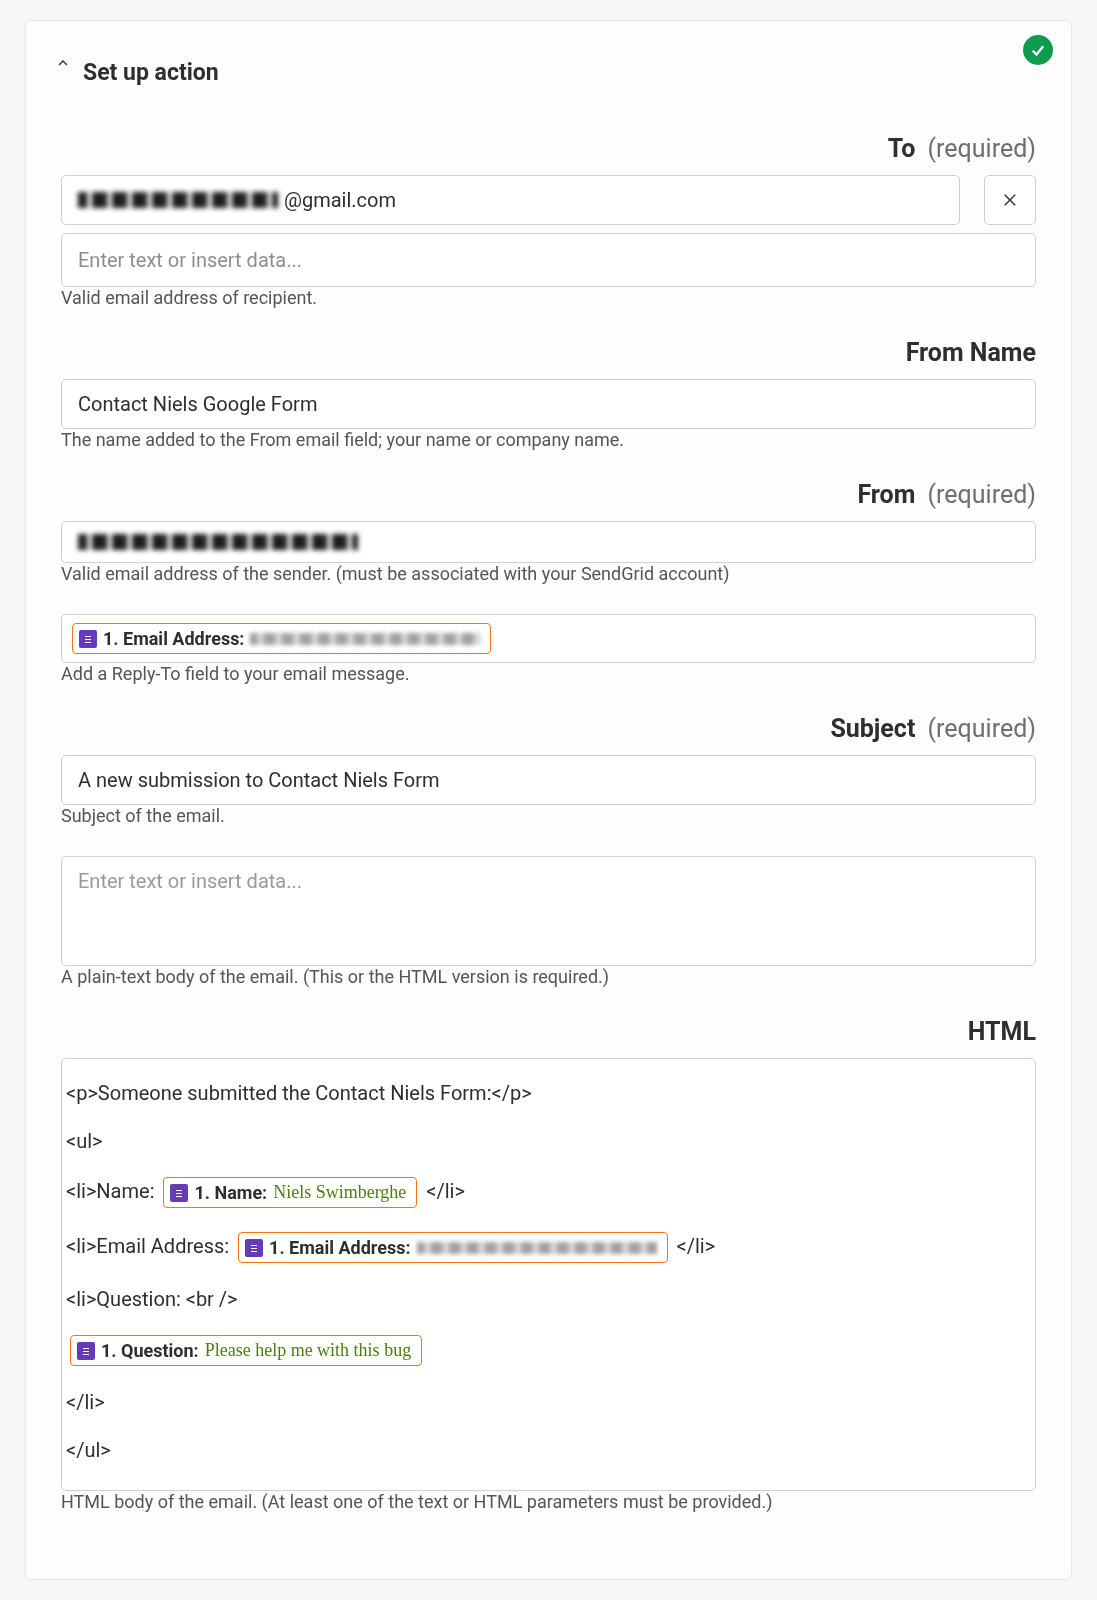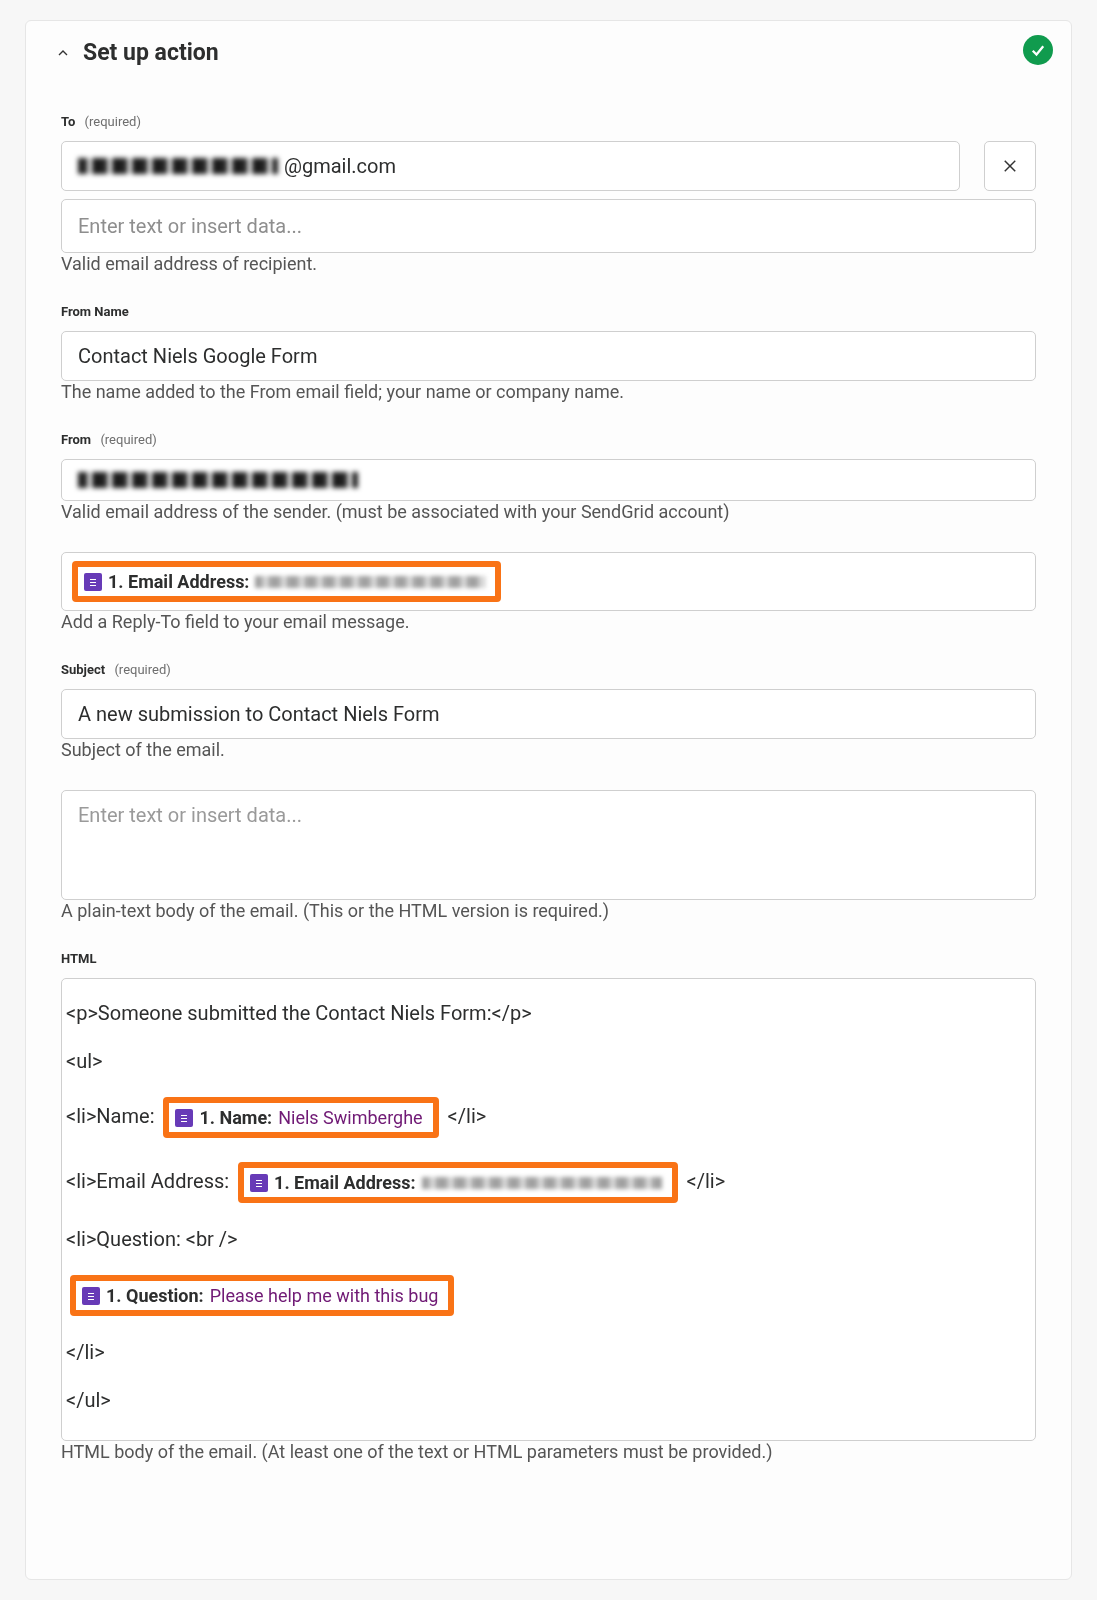--- a/index.html
+++ b/index.html
@@ -26,35 +26,35 @@
     padding: 18px 0;
     margin-left: -8px;
   }
   .chevron {
     width: 20px; height: 20px;
     display: inline-flex; align-items: center; justify-content: center;
     margin-right: 10px;
     color: #333;
   }
   .chevron svg { width: 16px; height: 16px; }
-  .panel-title { font-weight: 700; font-size: 23px; }
+  .panel-title { font-weight: 700; font-size: 23px; margin-top: 20px; }
   .status-badge {
     position: absolute;
     top: 14px; right: 18px;
     width: 30px; height: 30px;
     background: #109b4e;
     border-radius: 50%;
     display: flex; align-items: center; justify-content: center;
     color: #fff;
   }
   .status-badge svg { width: 18px; height: 18px; stroke: #fff; fill: none; stroke-width: 3; }
 
   .field { margin-top: 30px; }
   .field:first-of-type { margin-top: 48px; }
-  .field-label { font-weight: 700; font-size: 13px; margin-bottom: 12px; display: block; }
+  .field-label { font-weight: 700; font-size: 25px; margin-bottom: 12px; display: block; text-align: right; }
   .field-label .req { font-weight: 400; color: #6e6e6e; margin-left: 6px; }
   .help { color: #555; font-size: 18px; }
 
   .row { display: flex; gap: 24px; align-items: stretch; }
   .input-box, .textarea-box, .html-box {
     border: 1px solid #cfcfcf;
     border-radius: 5px;
     background: #fff;
     padding: 12px 16px;
     font-size: 20px;
@@ -93,21 +93,21 @@
   .redacted-grey {
     display: inline-block;
     height: 12px;
     background: repeating-linear-gradient(90deg, #9e9e9e 0 6px, #c0c0c0 6px 10px, #e6e6e6 10px 13px, #a8a8a8 13px 18px);
     filter: blur(2px);
     vertical-align: middle;
   }
 
   .pill {
     display: inline-flex; align-items: center;
-    border: 6px solid #f97316;
+    border: 1px solid #f97316;
     border-radius: 4px;
     background: #fff;
     padding: 4px 10px 4px 6px;
     font-size: 18px;
     gap: 6px;
     vertical-align: middle;
   }
   .pill .pill-icon {
     width: 18px; height: 18px; background: #673ab7; border-radius: 2px;
     display: inline-flex; align-items: center; justify-content: center;
@@ -118,21 +118,21 @@
     mask: none;
     border-radius: 1px;
     box-shadow: inset 0 0 0 1px #673ab7;
     background:
       linear-gradient(#fff,#fff) 2px 2px/6px 1px no-repeat,
       linear-gradient(#fff,#fff) 2px 5px/6px 1px no-repeat,
       linear-gradient(#fff,#fff) 2px 8px/6px 1px no-repeat,
       #673ab7;
   }
   .pill strong { font-weight: 700; }
-  .pill .pill-val { color: #701a75; }
+  .pill .pill-val { color: #4d7c0f; font-family: Liberation Serif, serif; }
 
   .textarea-box { min-height: 110px; color: #9a9a9a; }
 
   .html-box { padding: 22px 4px; }
   .html-line { margin: 0 0 24px 0; font-size: 20px; }
   .html-line:last-child { margin-bottom: 6px; }
   .inline-pill { margin: 0 4px; text-align: right; }
 </style>
 </head>
 <body>

